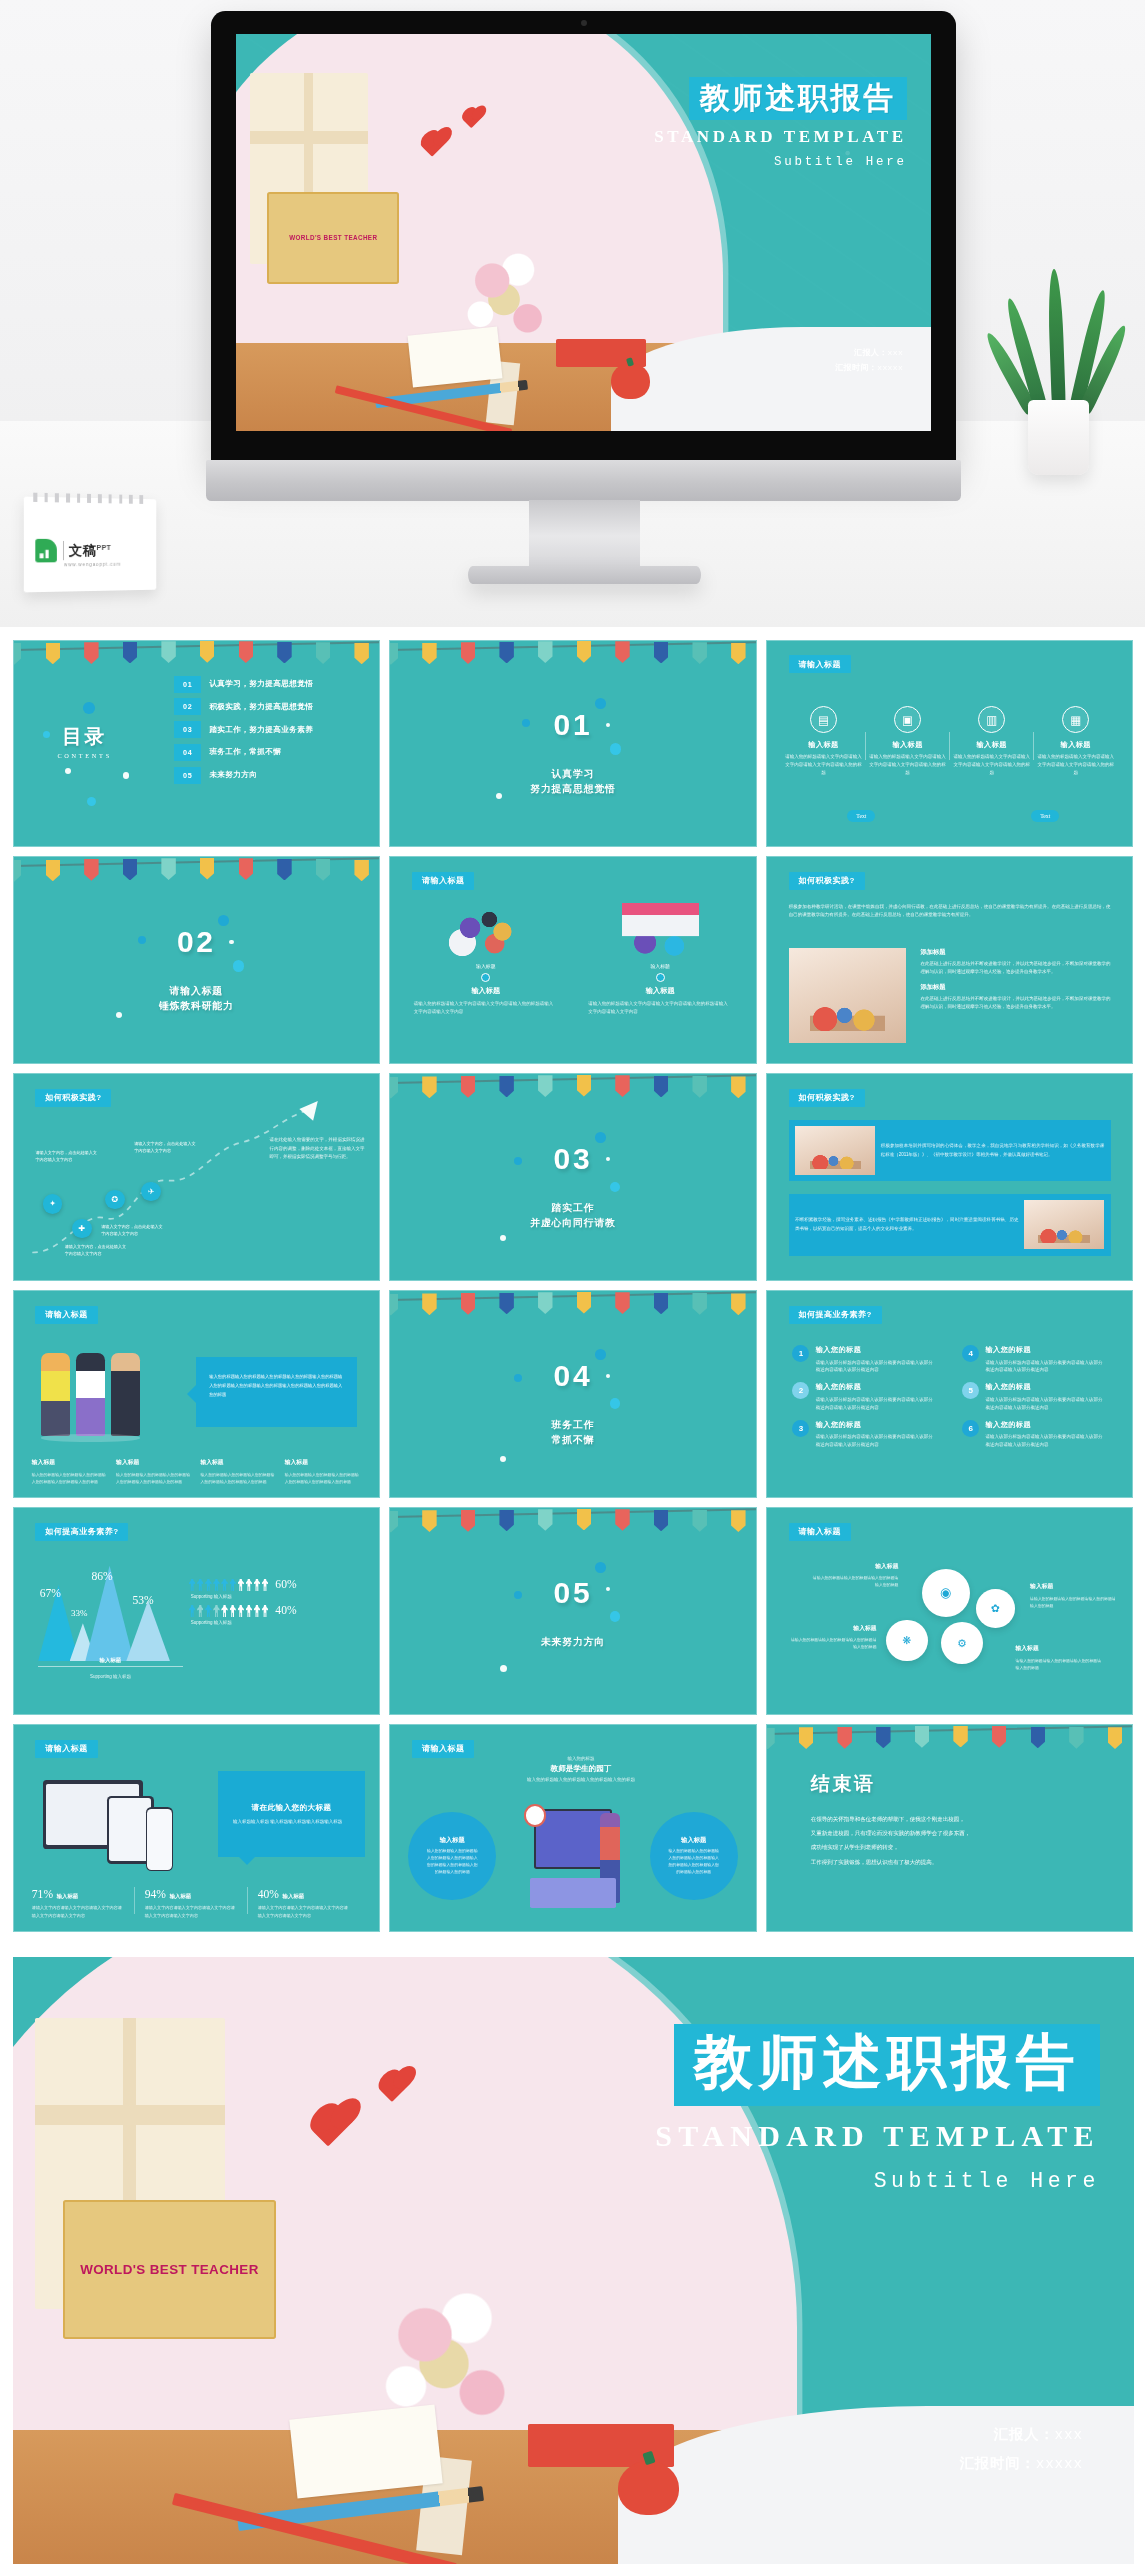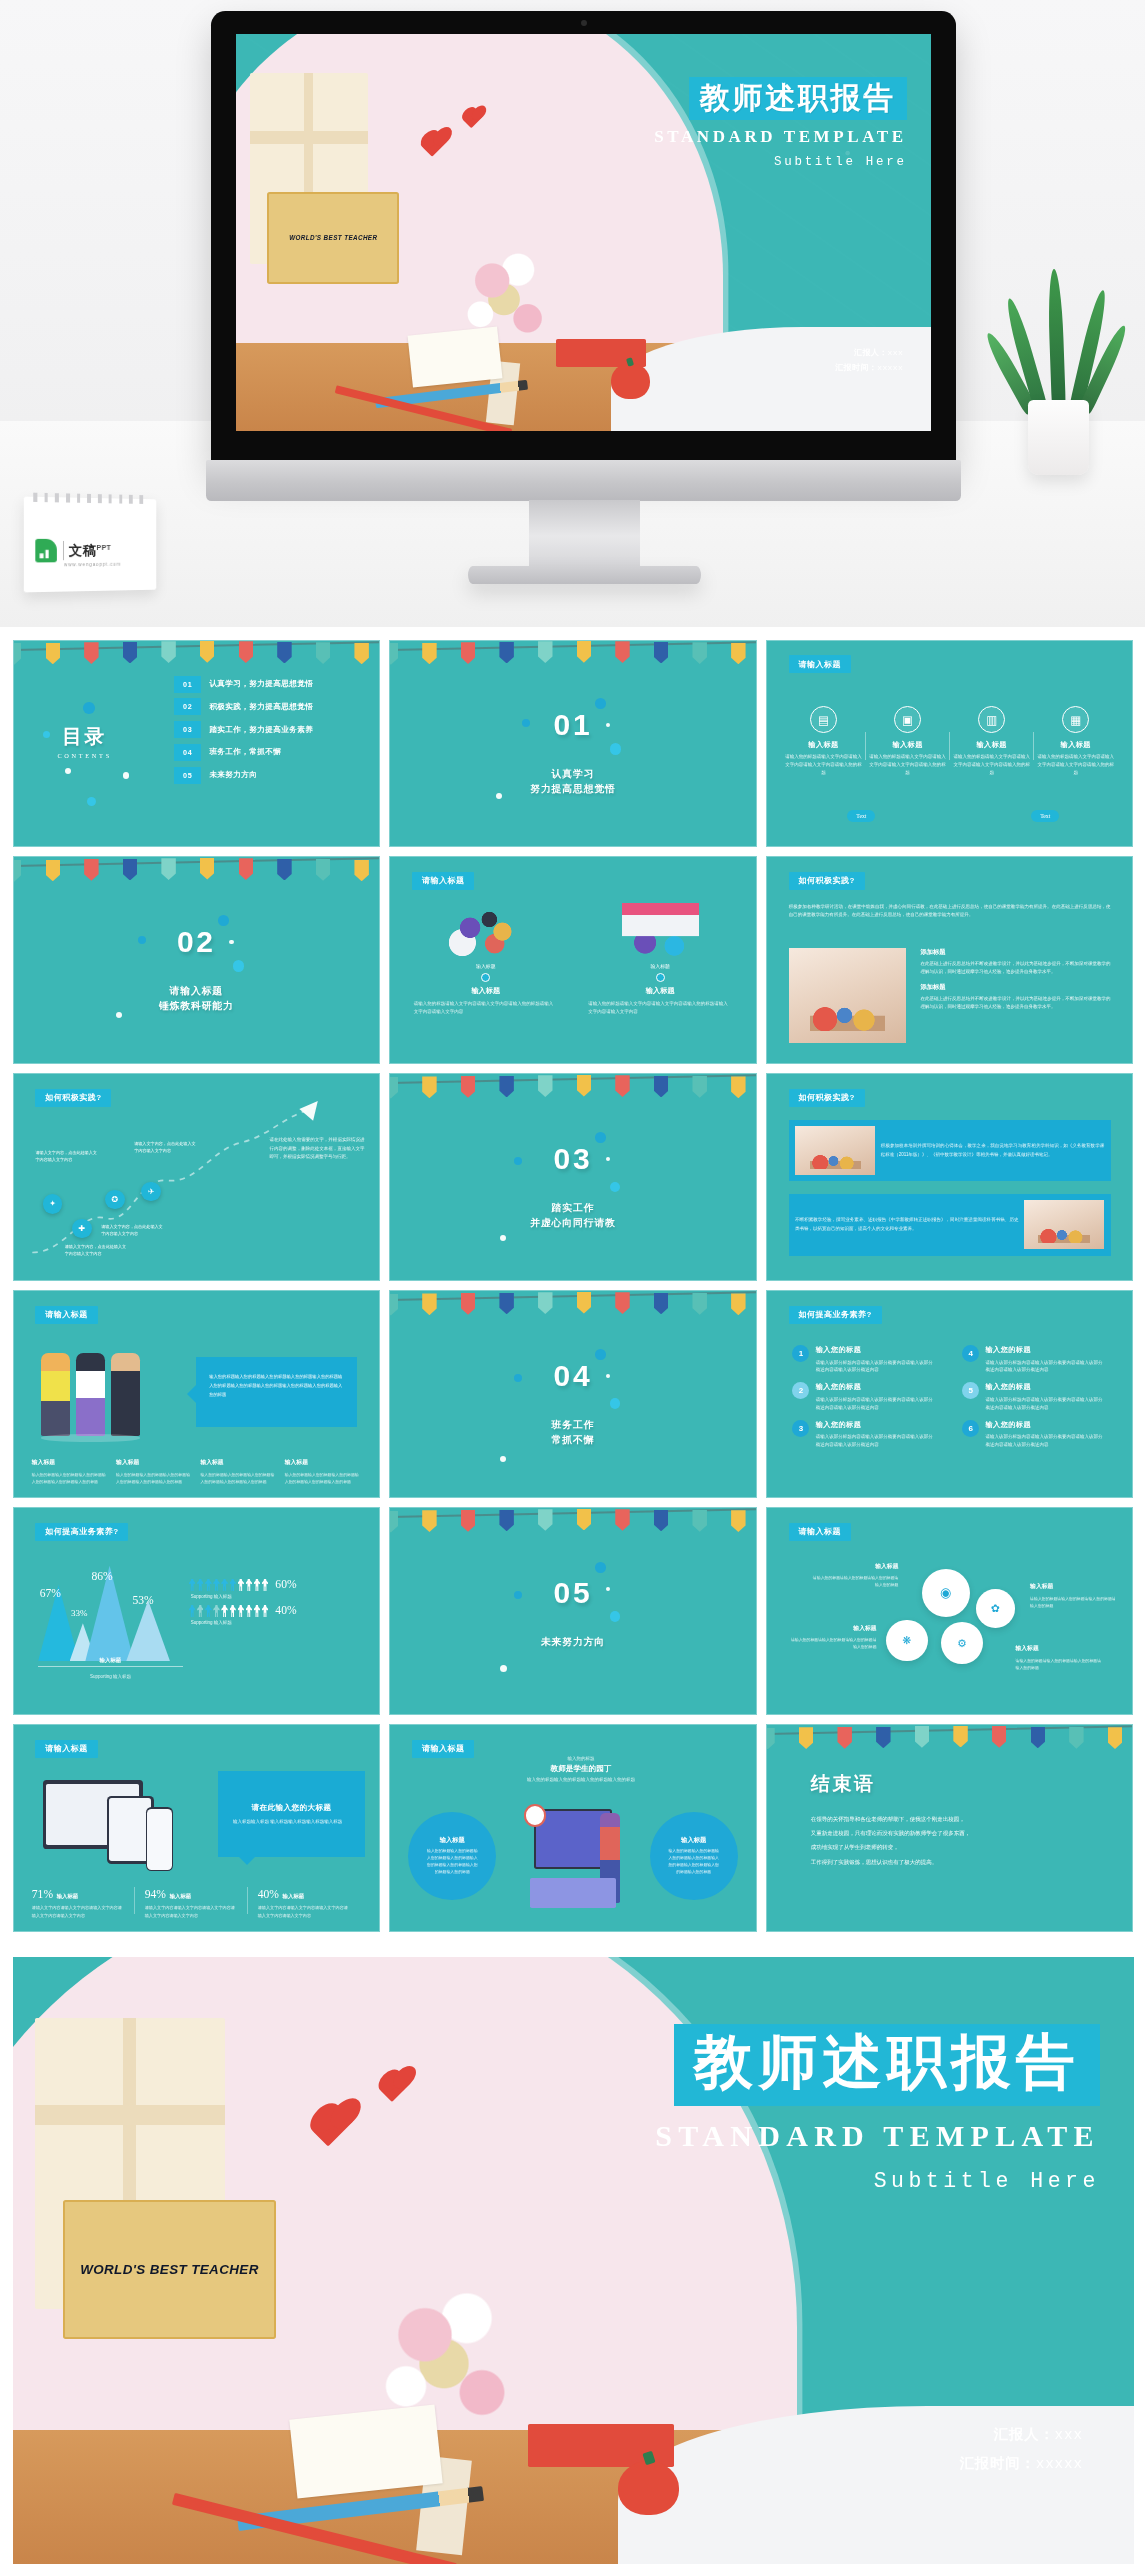--- a/index.html
+++ b/index.html
@@ -93,22 +93,22 @@
     background:linear-gradient(180deg,#d79a5c 0%,#c9854a 100%);
   }
   .desk-white{
     position:absolute; right:0; bottom:0; width:46%; height:26%;
     background:#f3f4f6; border-radius:60% 0 0 0;
   }
   .chalkboard{
     position:absolute; left:4.5%; top:40%; width:19%; height:23%;
     background:#e6c87e; border:2.7px solid #d9ae52; border-radius:2.7px;
     display:flex; align-items:center; justify-content:center; text-align:center;
-    color:#0f172a; font-size:6.3px; font-weight:bold; line-height:1.35;
-    letter-spacing:0.4px; padding:1.8px;font-style:italic;
+    color:#be185d; font-size:6.3px; font-weight:bold; line-height:1.35;
+    letter-spacing:0.4px; padding:1.8px;
   }
   .bouquet{
     position:absolute; left:30%; bottom:14%; width:17%; height:34%;
     background:radial-gradient(circle at 40% 30%, #f3c3d0 0 14%, transparent 15%),
                radial-gradient(circle at 62% 22%, #ffffff 0 12%, transparent 13%),
                radial-gradient(circle at 30% 55%, #ffffff 0 11%, transparent 12%),
                radial-gradient(circle at 70% 58%, #f2b9c9 0 12%, transparent 13%),
                radial-gradient(circle at 50% 44%, #e8d9a8 0 16%, transparent 17%);
   }
   .bouquet::after{

